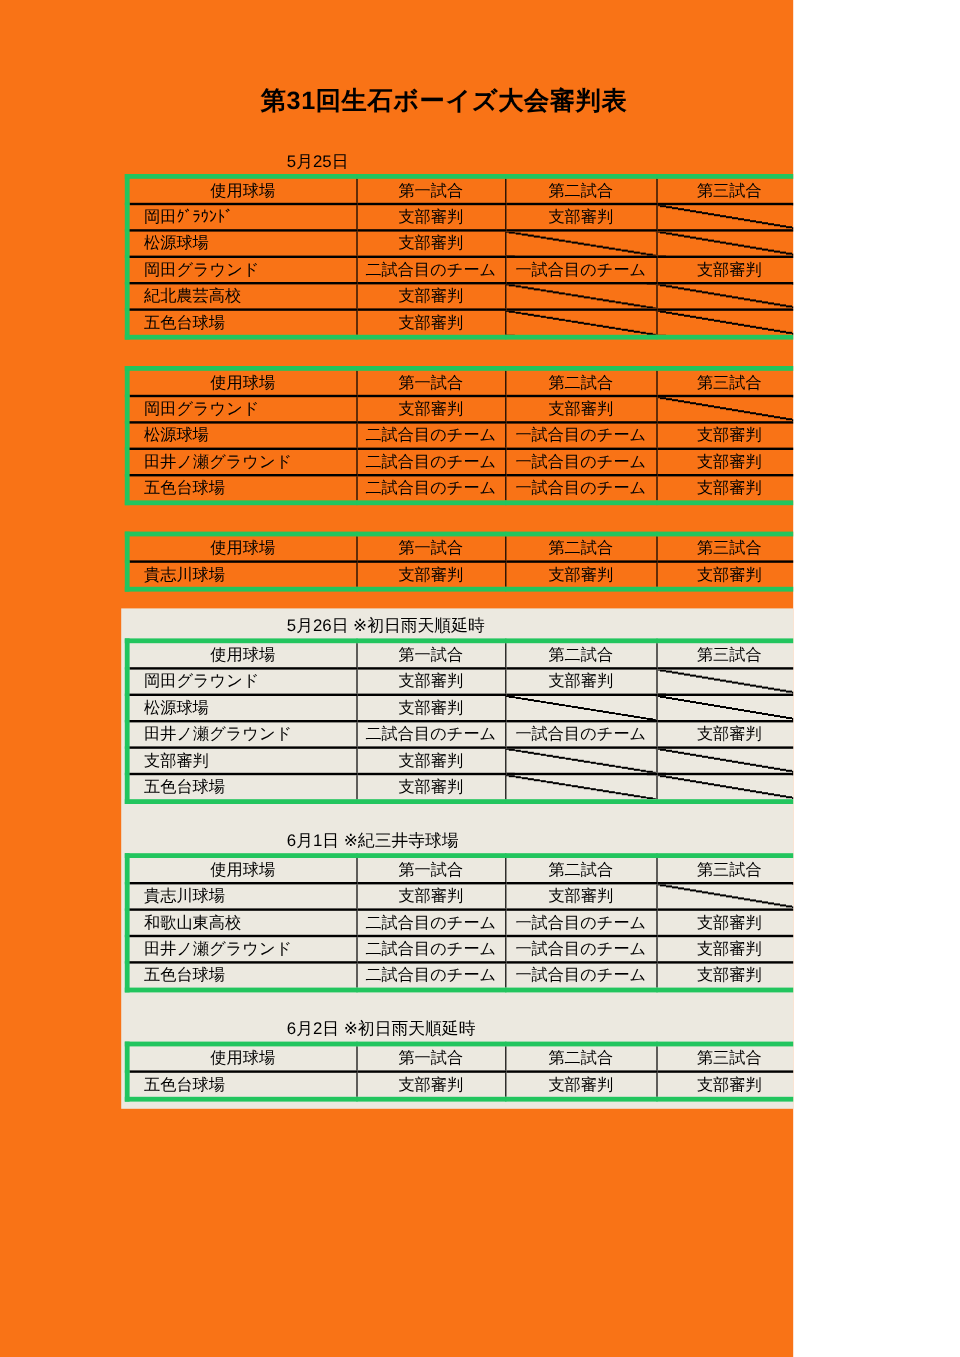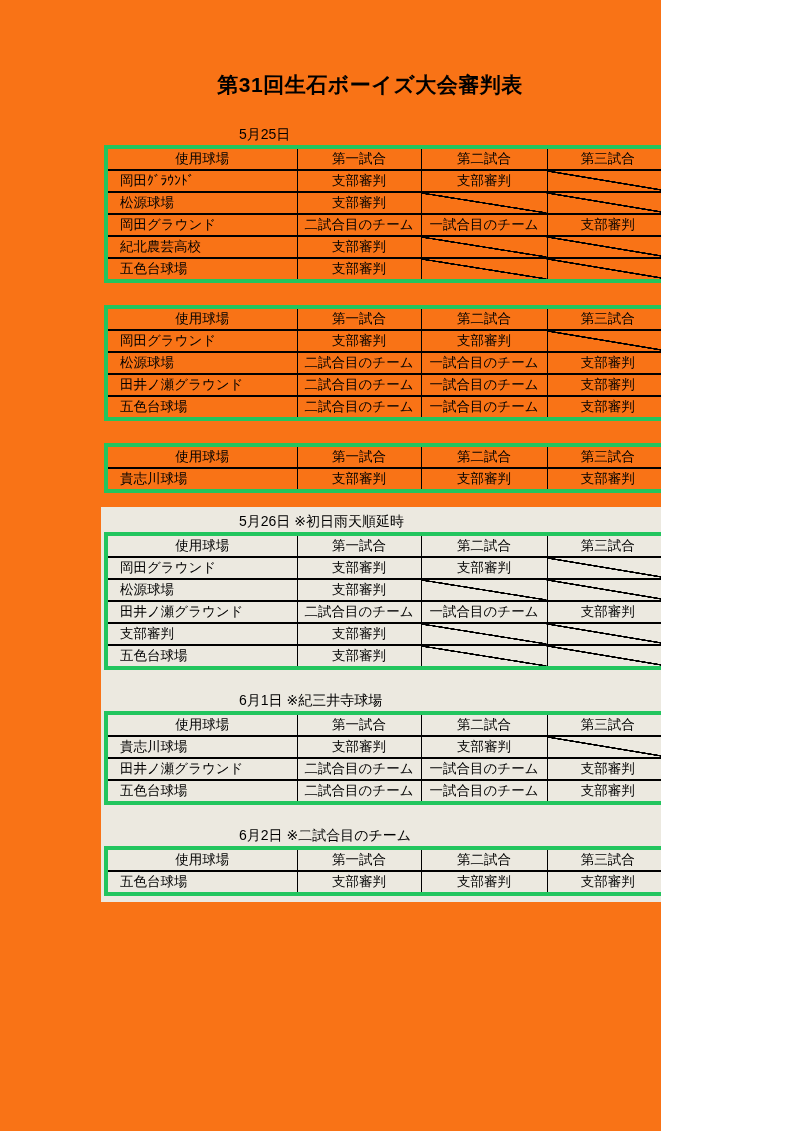--- a/index.html
+++ b/index.html
@@ -265,36 +265,42 @@
               </tr>
             </thead>
             <tbody>
               <tr>
                 <td class="venue-cell">貴志川球場</td>
                 <td class="game-cell">支部審判</td>
                 <td class="game-cell">支部審判</td>
                 <td class="diagonal-cell"></td>
               </tr>
               <tr>
+                <td class="venue-cell">和歌山東高校</td>
+                <td class="game-cell">二試合目のチーム</td>
+                <td class="game-cell">一試合目のチーム</td>
+                <td class="game-cell">支部審判</td>
+              </tr>
+              <tr>
                 <td class="venue-cell">田井ノ瀬グラウンド</td>
                 <td class="game-cell">二試合目のチーム</td>
                 <td class="game-cell">一試合目のチーム</td>
                 <td class="game-cell">支部審判</td>
               </tr>
               <tr>
                 <td class="venue-cell">五色台球場</td>
                 <td class="game-cell">二試合目のチーム</td>
                 <td class="game-cell">一試合目のチーム</td>
                 <td class="game-cell">支部審判</td>
               </tr>
             </tbody>
           </table>
         </section>
         <section class="section">
-          <div class="date-label">6月2日 ※二試合目のチーム</div>
+          <div class="date-label">6月2日 ※初日雨天順延時</div>
           <table class="sched-table">
             <colgroup>
               <col style="width: 191px;">
               <col style="width: 124px;">
               <col style="width: 126px;">
               <col style="width: 123px;">
             </colgroup>
             <thead>
               <tr>
                 <th>使用球場</th>

